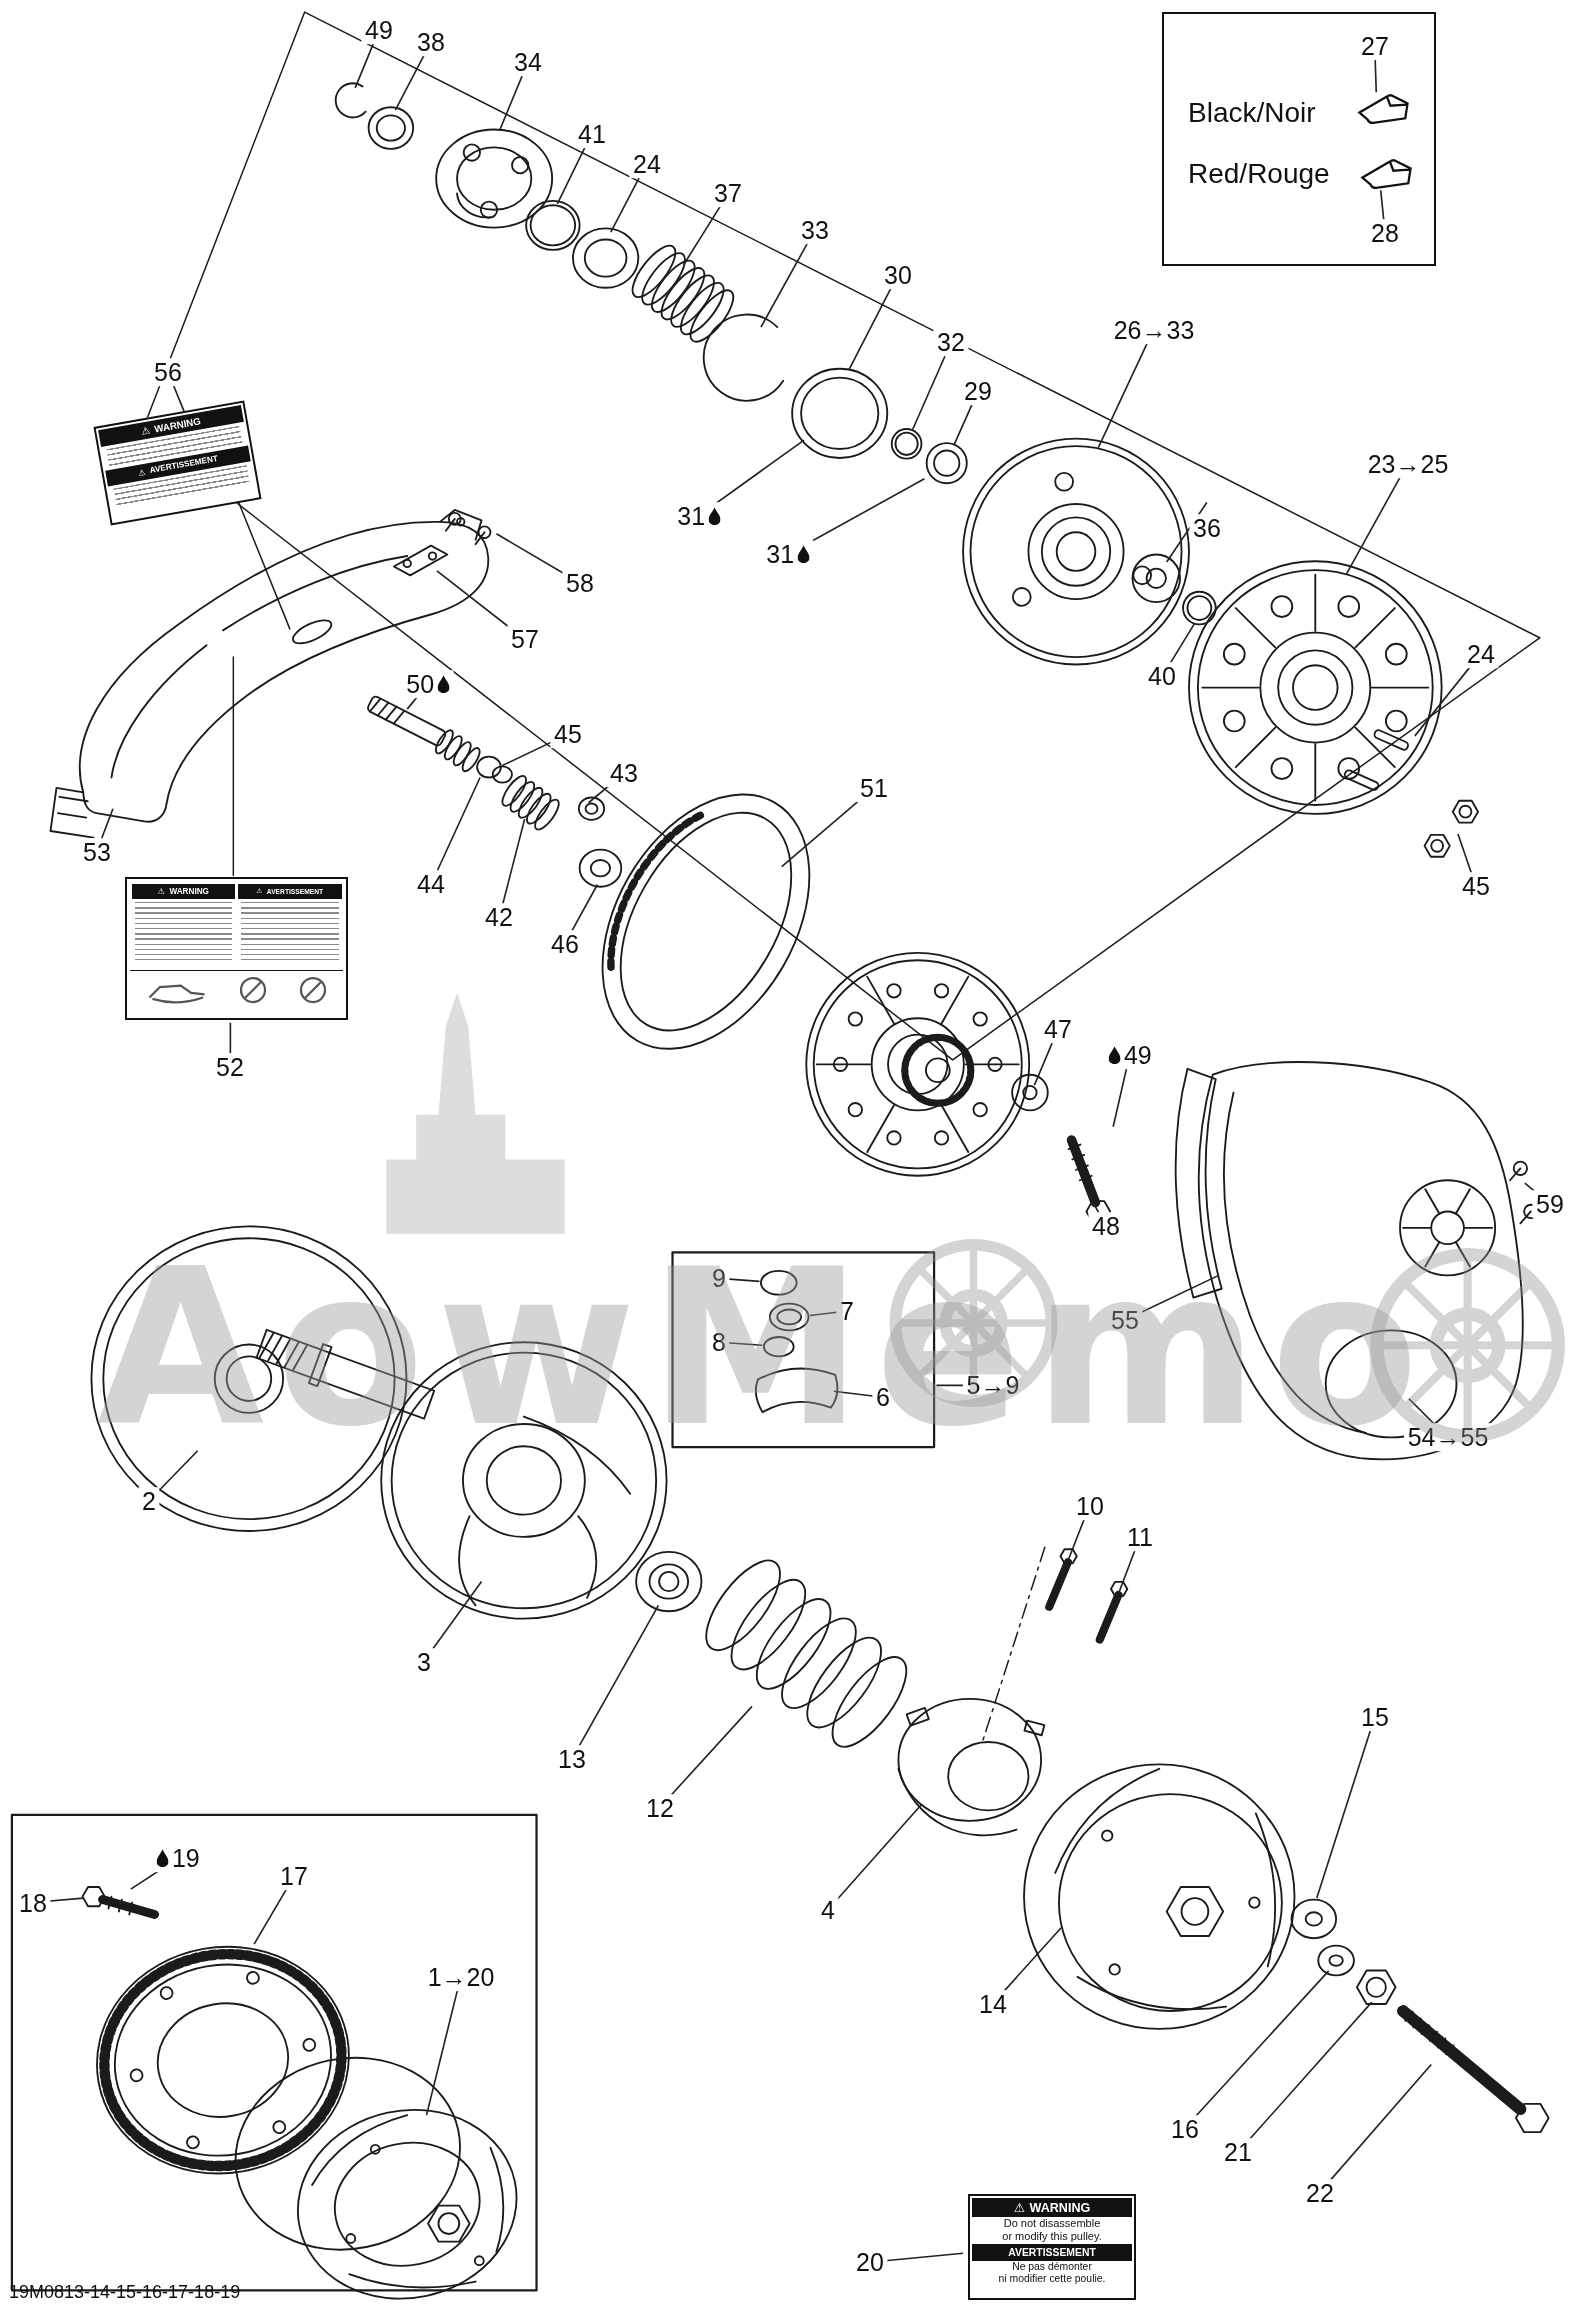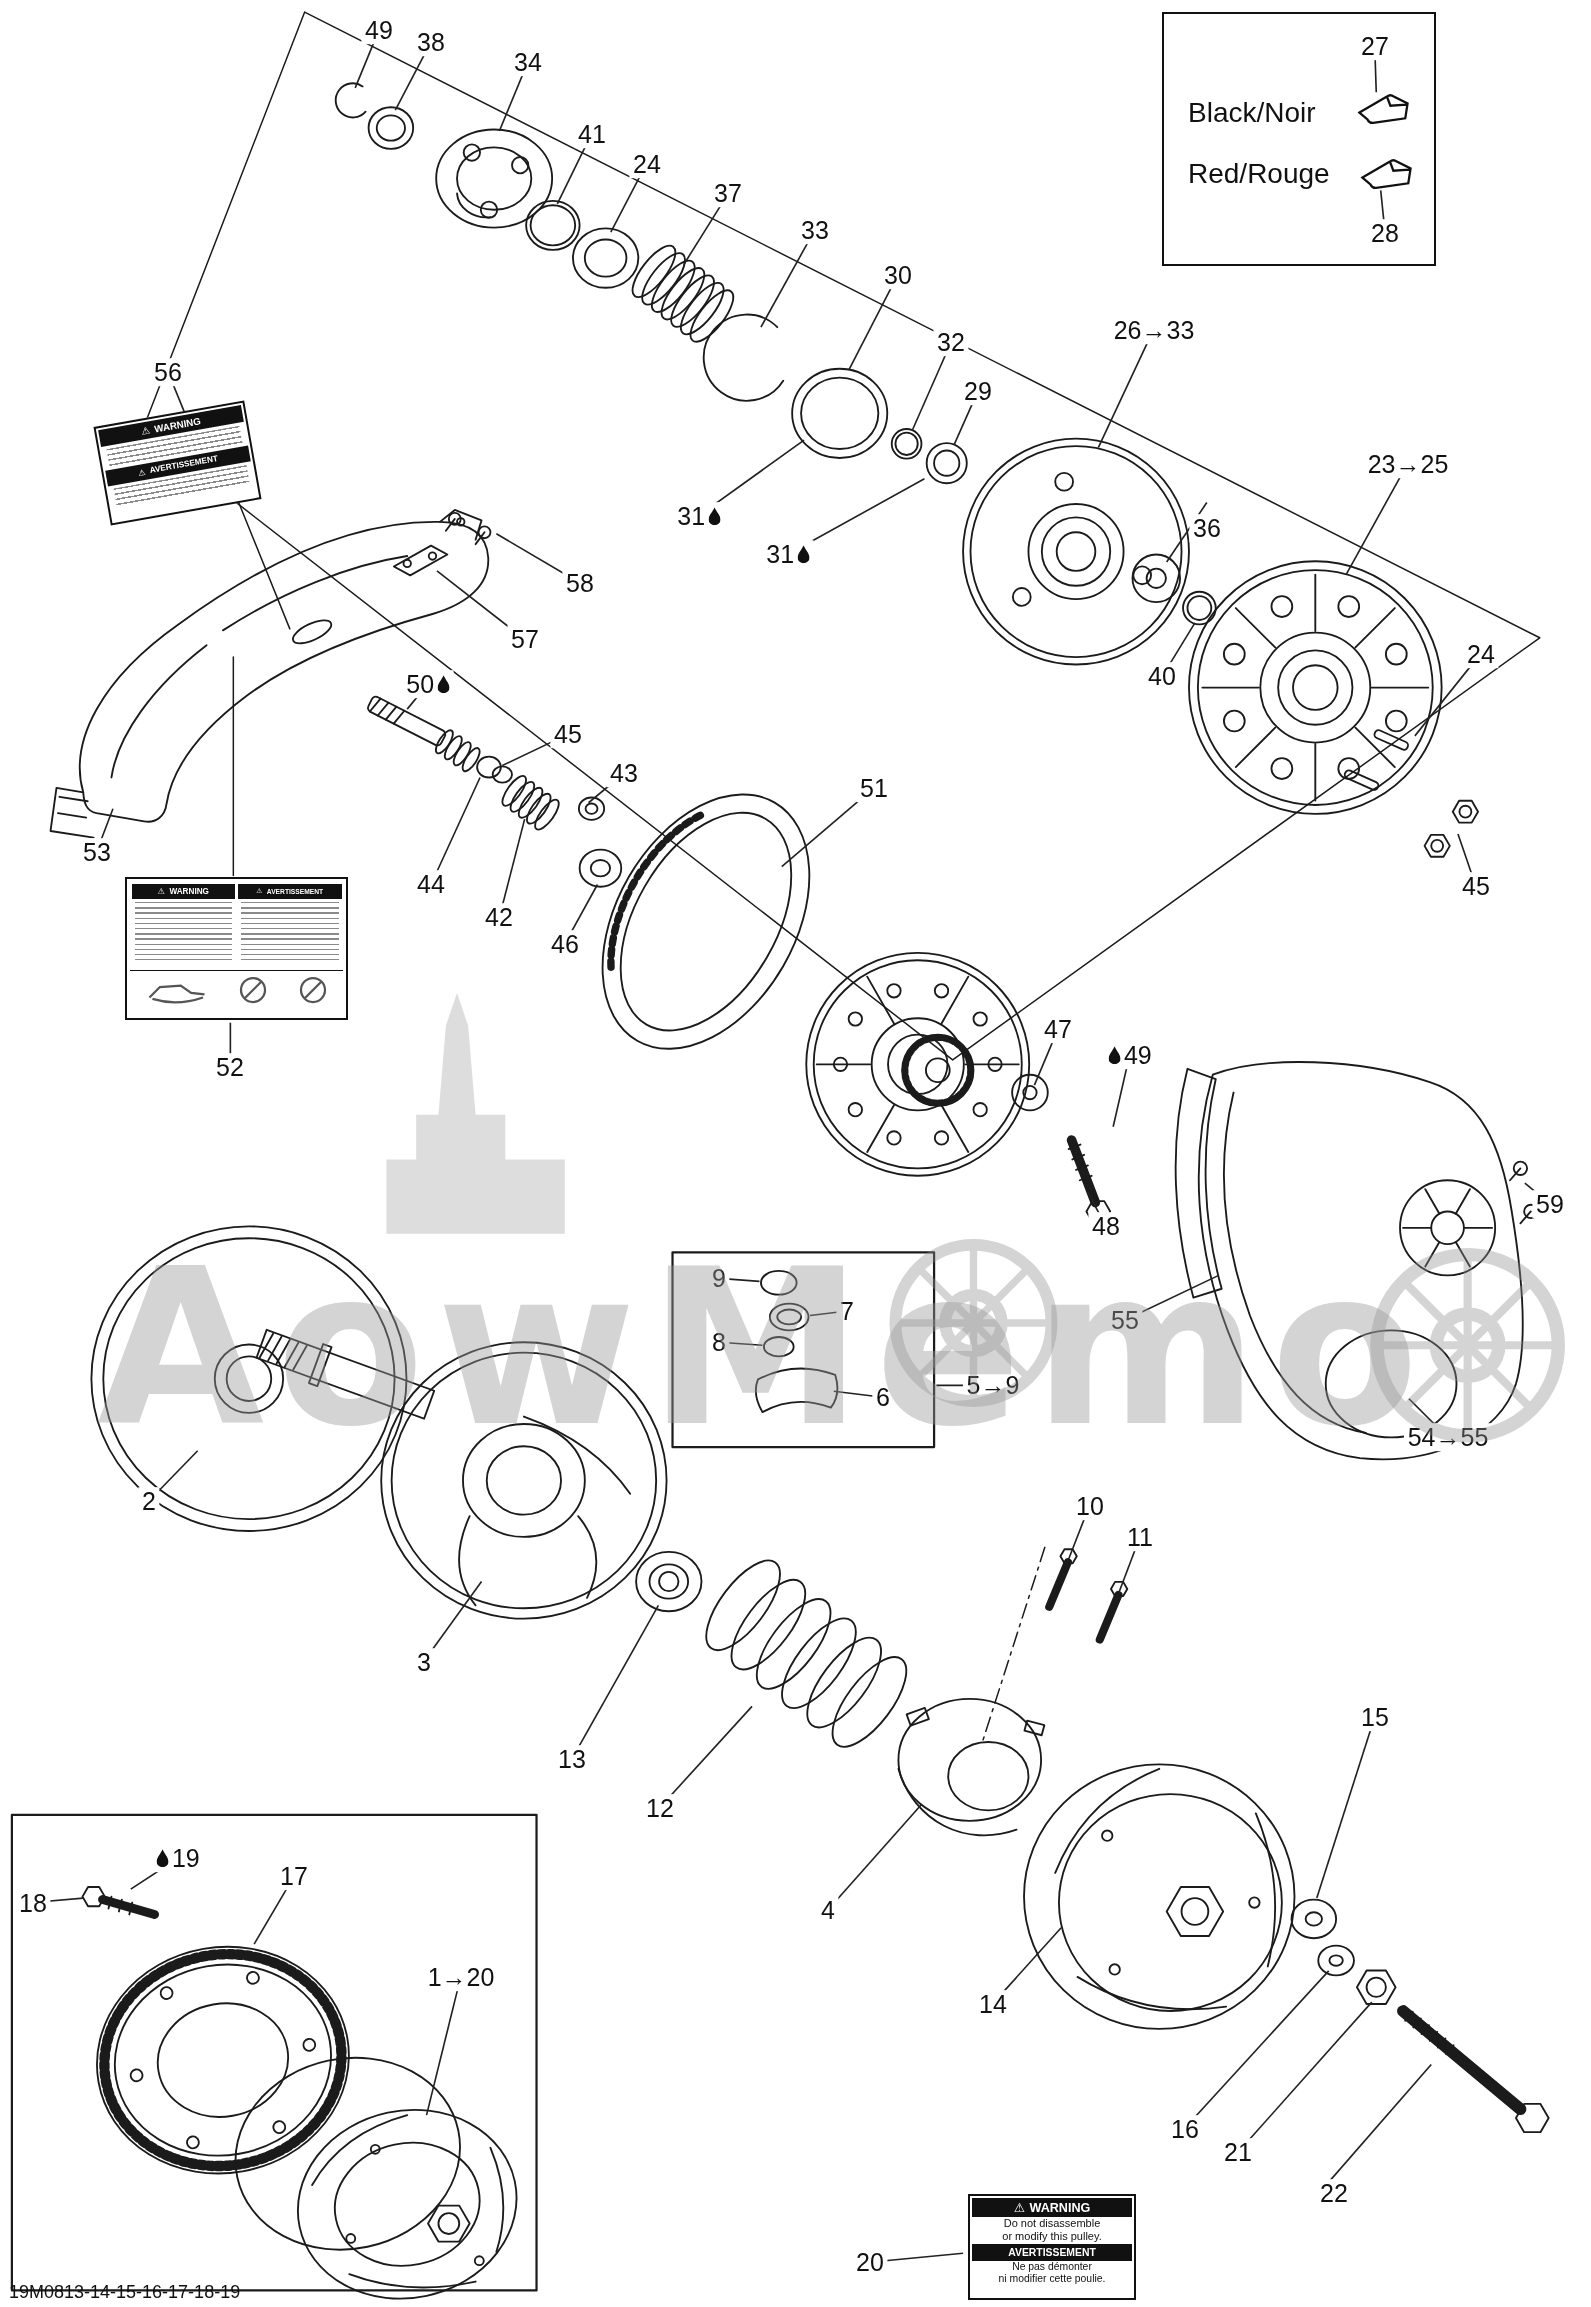--- a/index.html
+++ b/index.html
@@ -692,21 +692,21 @@
     </div>
     <div class="callout" style="left: 993px; top: 2004px;">
       <span>14</span>
     </div>
     <div class="callout" style="left: 1185px; top: 2129px;">
       <span>16</span>
     </div>
     <div class="callout" style="left: 1238px; top: 2152px;">
       <span>21</span>
     </div>
-    <div class="callout" style="left: 1320px; top: 2193px; margin-left: 14px;">
+    <div class="callout" style="left: 1320px; top: 2193px;">
       <span>22</span>
     </div>
     <div class="callout" style="left: 178px; top: 1858px;">
       <span class="droplet">
         <svg width="12" height="18" viewBox="0 0 12 18">
           <path fill="#111" d="M6 0 C7.5 4 12 8.5 12 12.5 A6 5.5 0 0 1 0 12.5 C0 8.5 4.5 4 6 0 Z"></path>
         </svg>
       </span>
       <span>19</span>
     </div>

